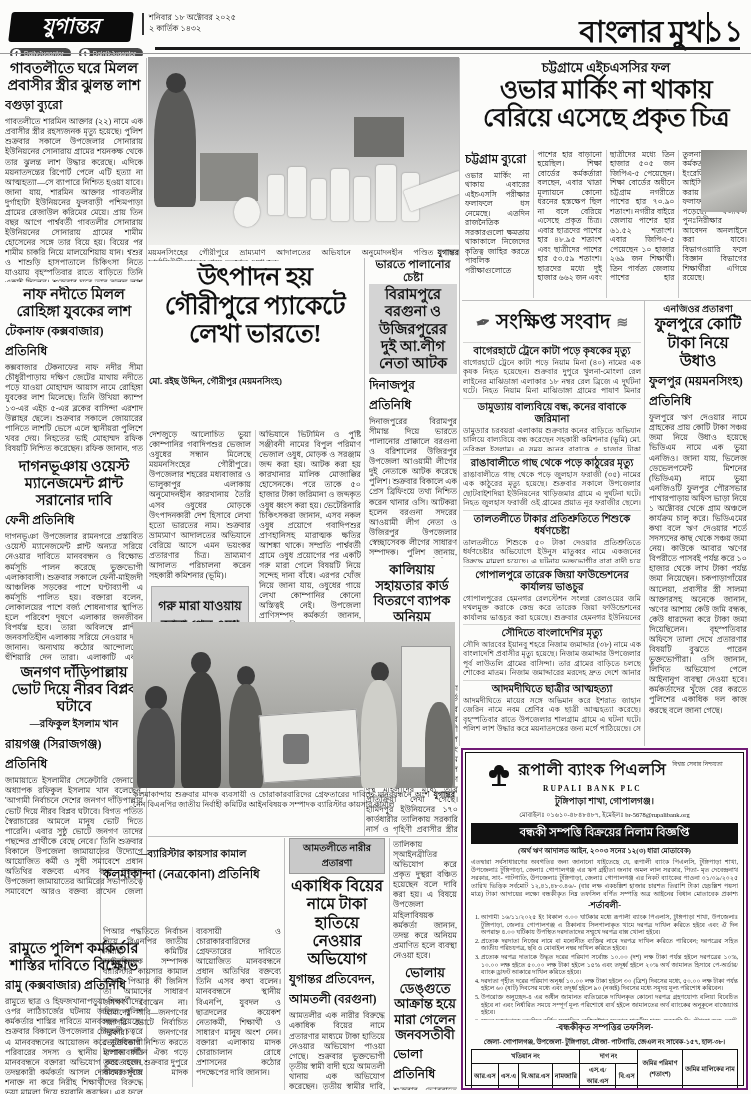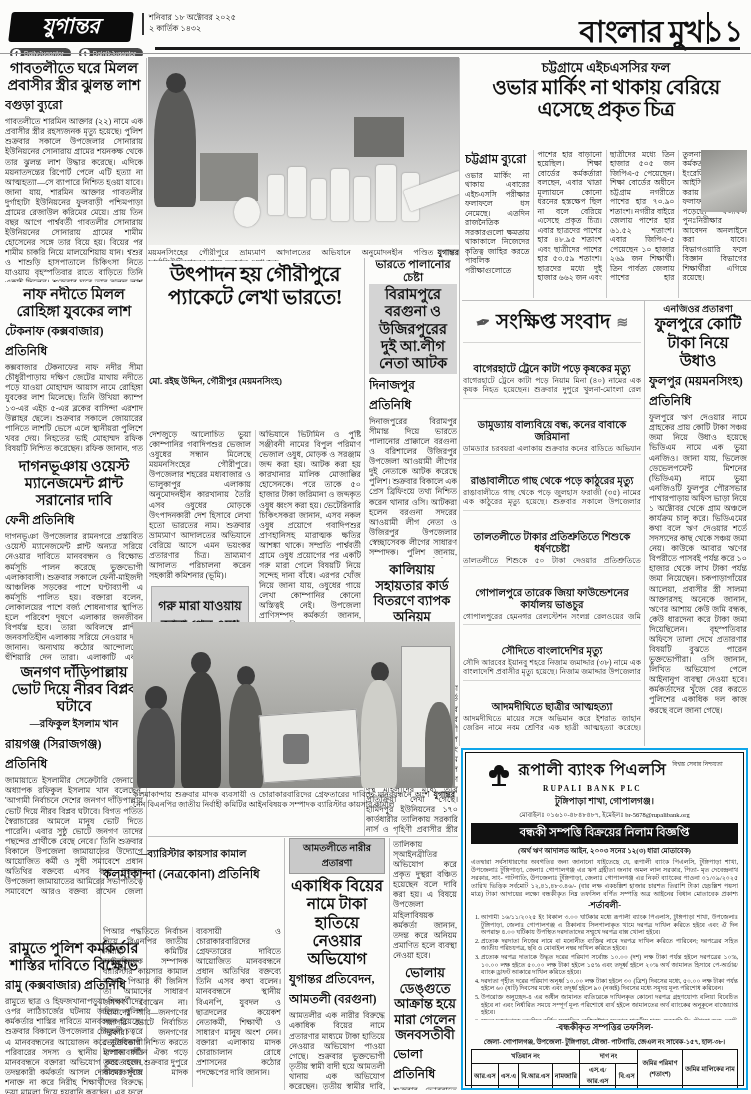--- a/index.html
+++ b/index.html
@@ -2,21 +2,21 @@
 <html><head>
 <meta charset="utf-8">
 <style>
   html,body{margin:0;padding:0;background:#e9e9e6;}
   #page{position:relative;width:751px;height:1094px;background:#fcfcfa;color:#111;
         font-family:"Liberation Serif","DejaVu Serif",serif;overflow:hidden;}
   .abs{position:absolute;overflow:hidden;}
   .hc{font-weight:bold;text-align:center;}
   .h15{font-size:14.5px;line-height:1.18;}
   .h13{font-size:13px;line-height:1.2;}
-  .h26{font-size:20px;line-height:1.14;letter-spacing:-0.5px;}
+  .h26{font-size:25px;line-height:1.14;letter-spacing:-0.5px;}
   .h17{font-size:15.5px;line-height:1.18;}
   .kick{font-weight:bold;text-align:center;font-size:11px;line-height:1.2;}
   .kickbar{background:#c9c9c9;font-weight:bold;text-align:center;font-size:9.5px;
            padding:2px 0;border:1px solid #999;}
   .by{font-weight:bold;font-size:12px;margin:2px 0 1px 0;}
   .att{font-weight:bold;text-align:center;font-size:10px;margin-top:1px;}
   .bd{font-size:8px;text-align:justify;line-height:1.26;}
   .bd2{font-size:7.6px;text-align:justify;line-height:1.25;}
   .cols2{column-count:2;column-gap:8px;column-rule:1px solid #c6c6c6;margin-top:42px;}
   .cols4{column-count:4;column-gap:8px;column-rule:1px solid #c6c6c6;}
@@ -42,24 +42,24 @@
   .secttl{position:absolute;right:48px;top:8px;font-size:30px;font-weight:bold;letter-spacing:-1px;}
   .pgno{position:absolute;right:8px;top:8px;font-size:29px;font-weight:bold;}
   .pgdiv{position:absolute;right:42px;top:12px;width:2px;height:32px;background:#111;}
   .rule-black{position:absolute;left:155px;top:47px;width:585px;height:3px;background:#1a1a1a;}
   .rule-gray{position:absolute;left:0;top:53px;width:751px;height:1px;background:#999;}
   
   .bft{display:flex;align-items:center;justify-content:center;gap:6px;font-size:20px;font-weight:bold;}
   .bft .pen{font-size:17px;color:#555;transform:rotate(-15deg);}
   .bft .wv{font-size:14px;color:#777;}
   .bitem .bh{font-weight:bold;text-align:center;font-size:10px;line-height:1.2;margin:3px 0 1px 0;
-             border-top:1px solid #d5d5d3;padding-top:20px;}
+             border-top:1px solid #d5d5d3;padding-top:2px;}
   .bitem .bb{font-size:7.5px;text-align:justify;line-height:1.24;}
   
-  .bank{border:2px solid #0ea5e9;outline:1px solid #111;outline-offset:-5px;background:#fdfdfb;
+  .bank{border:2px solid #701a75;outline:1px solid #111;outline-offset:-5px;background:#fdfdfb;
         padding:7px 8px;box-sizing:border-box;}
   .bank .hdr{display:flex;align-items:center;gap:6px;justify-content:center;}
   .bank .bname{font-size:16px;font-weight:bold;letter-spacing:0.5px;}
   .bank .bnameen{font-size:7.5px;font-weight:bold;letter-spacing:2px;text-align:center;}
   .bank .tag{font-size:6px;color:#333;align-self:flex-start;margin-top:2px;}
   .bank .branch{text-align:center;font-size:9px;font-weight:bold;margin-top:1px;}
   .bank .contact{text-align:center;font-size:6.5px;margin:1px 0;}
   .bank .ttl{background:#111;color:#fff;text-align:center;font-weight:bold;font-size:11.5px;
              padding:1px 0;margin:2px 0 1px 0;}
   .bank .law{text-align:center;font-size:7px;font-weight:bold;}

